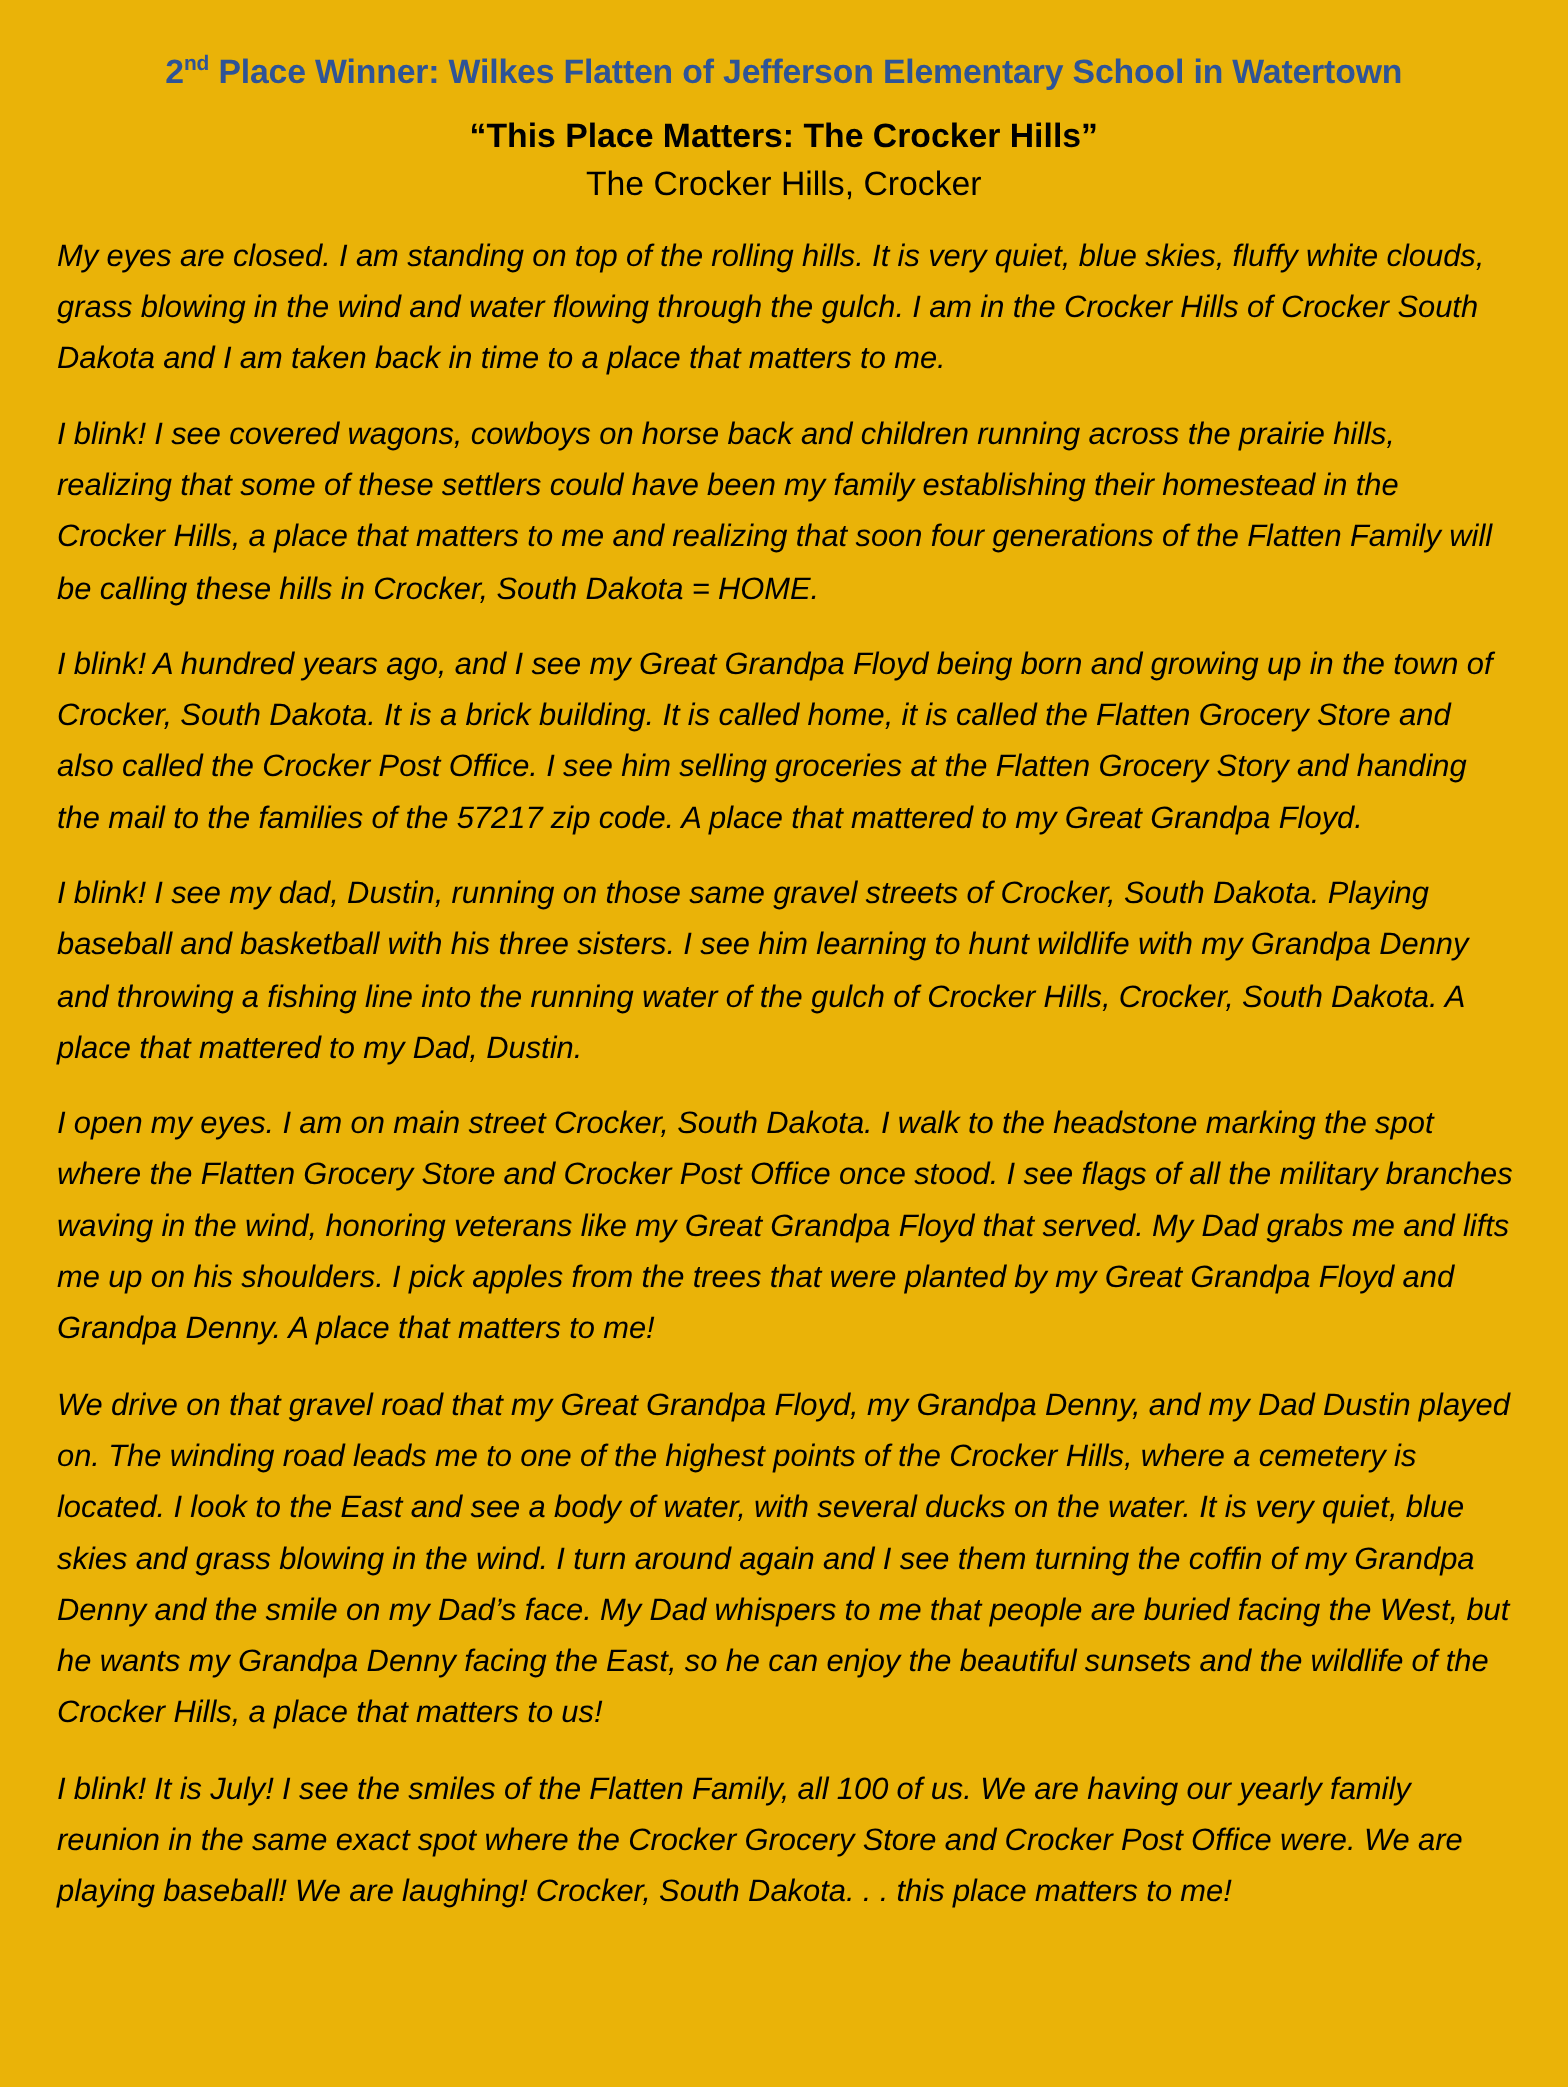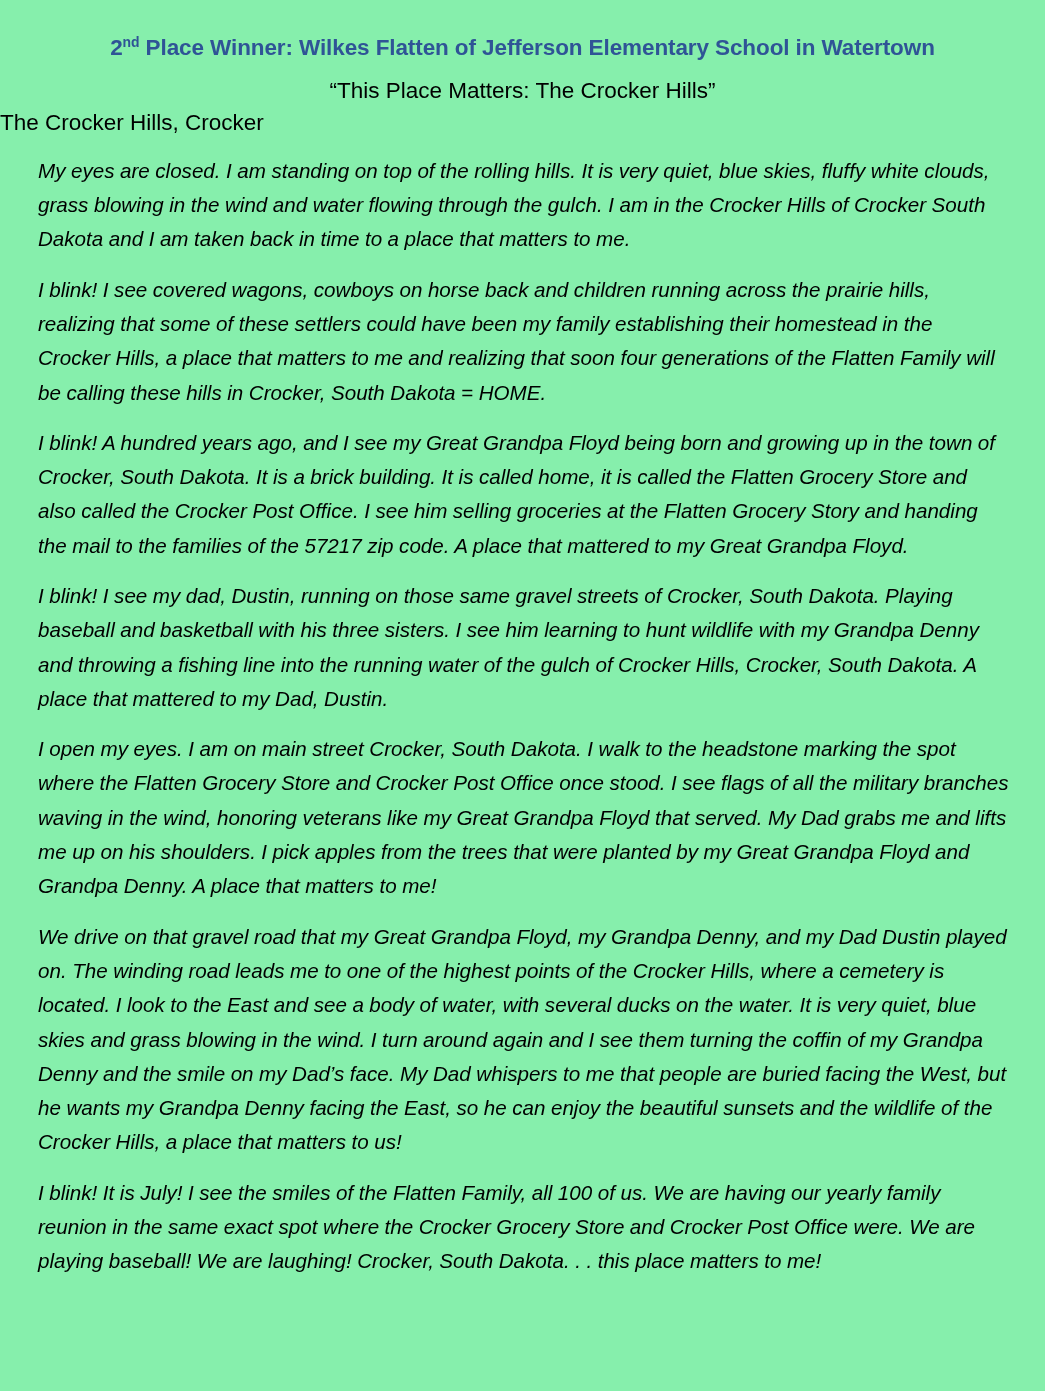--- a/index.html
+++ b/index.html
@@ -13,21 +13,21 @@
     height: 1391px;
     font-family: "Liberation Sans", sans-serif;
     color: #000000;
     -webkit-font-smoothing: antialiased;
   }
 
   .page {
     position: relative;
     width: 1045px;
     min-height: 1391px;
-    background: #86efac;
+    background: #eab308;
     box-sizing: border-box;
     padding: 0;
     overflow: hidden;
   }
 
   .header-block {
     padding-top: 34px;
   }
 
   .doc-title {
@@ -43,32 +43,32 @@
   }
   .doc-title .sup {
     font-size: 0.62em;
     vertical-align: super;
     line-height: 0;
     font-weight: bold;
   }
 
   .doc-subtitle {
     font-size: 22.5px;
-    font-weight: normal;
+    font-weight: bold;
     color: #000000;
     text-align: center;
     line-height: 1.3;
     margin: 0 0 2px 0;
   }
 
   .doc-location {
     font-size: 22.5px;
     font-weight: normal;
     color: #000000;
-    text-align: left;
+    text-align: center;
     line-height: 1.34;
     margin: 0 0 16px 0;
   }
 
   .body-block {
     padding: 0 36px 0 38px;
   }
 
   .body-para {
     font-size: 20.6px;

